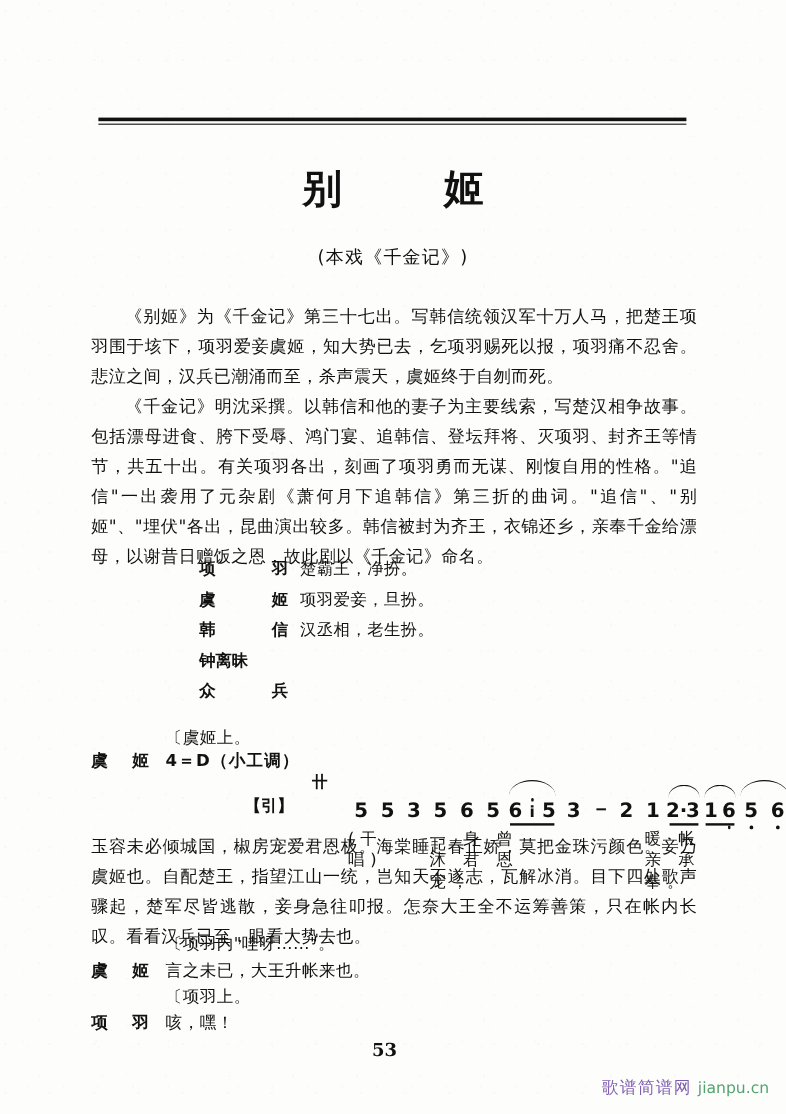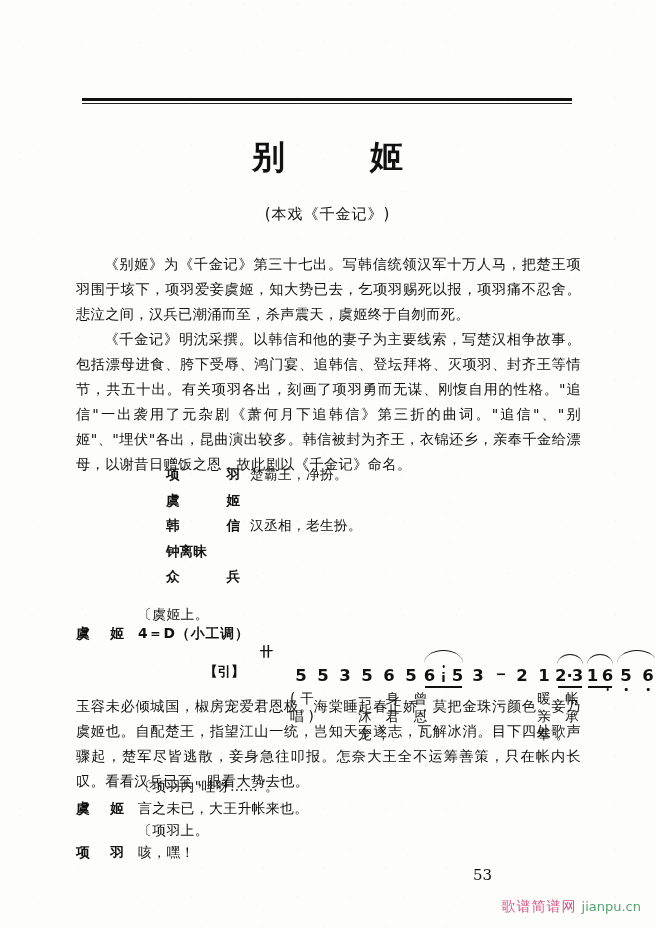--- a/index.html
+++ b/index.html
@@ -148,30 +148,30 @@
     display:flex;align-items:baseline;
     margin-top:3px;
     gap:39px;
   }
   .lyr{letter-spacing:5px;}
   .lyr-gap{display:inline-block;width:52px;}
 
   
   .pageno{
     position:absolute;left:0;right:0;top:866px;
-    text-align:center;font-size:15px;font-weight:normal;
+    text-align:left;font-size:15px;font-weight:bold;
     font-family:"DejaVu Serif","Liberation Serif",serif;
     padding-left:310px;
   }
   .watermark{
     position:absolute;right:14px;top:898px;
     font-size:14px;display:flex;align-items:baseline;gap:5px;
     opacity:.72;
   }
-  .wm-cn{color:#be185d;letter-spacing:1px;}
+  .wm-cn{color:#4c1d95;letter-spacing:1px;}
   .wm-en{color:#15803d;font-size:13px;}
 </style>
 </head>
 <body>
 
 <div class="page">
 
   <div class="rule-wrap">
     <div class="rule-thick"></div>
     <div class="rule-gap"></div>
@@ -192,20 +192,21 @@
         <span>项</span>
           <span>羽</span>
       </span>
       <span class="role-desc">楚霸王，净扮。</span>
     </div>
     <div class="role-row">
       <span class="role-name">
         <span>虞</span>
           <span>姬</span>
       </span>
+      <span class="role-desc">项羽爱妾，旦扮。</span>
     </div>
     <div class="role-row">
       <span class="role-name">
         <span>韩</span>
           <span>信</span>
       </span>
       <span class="role-desc">汉丞相，老生扮。</span>
     </div>
     <div class="role-row">
       <span class="role-name tight">钟离昧</span>

